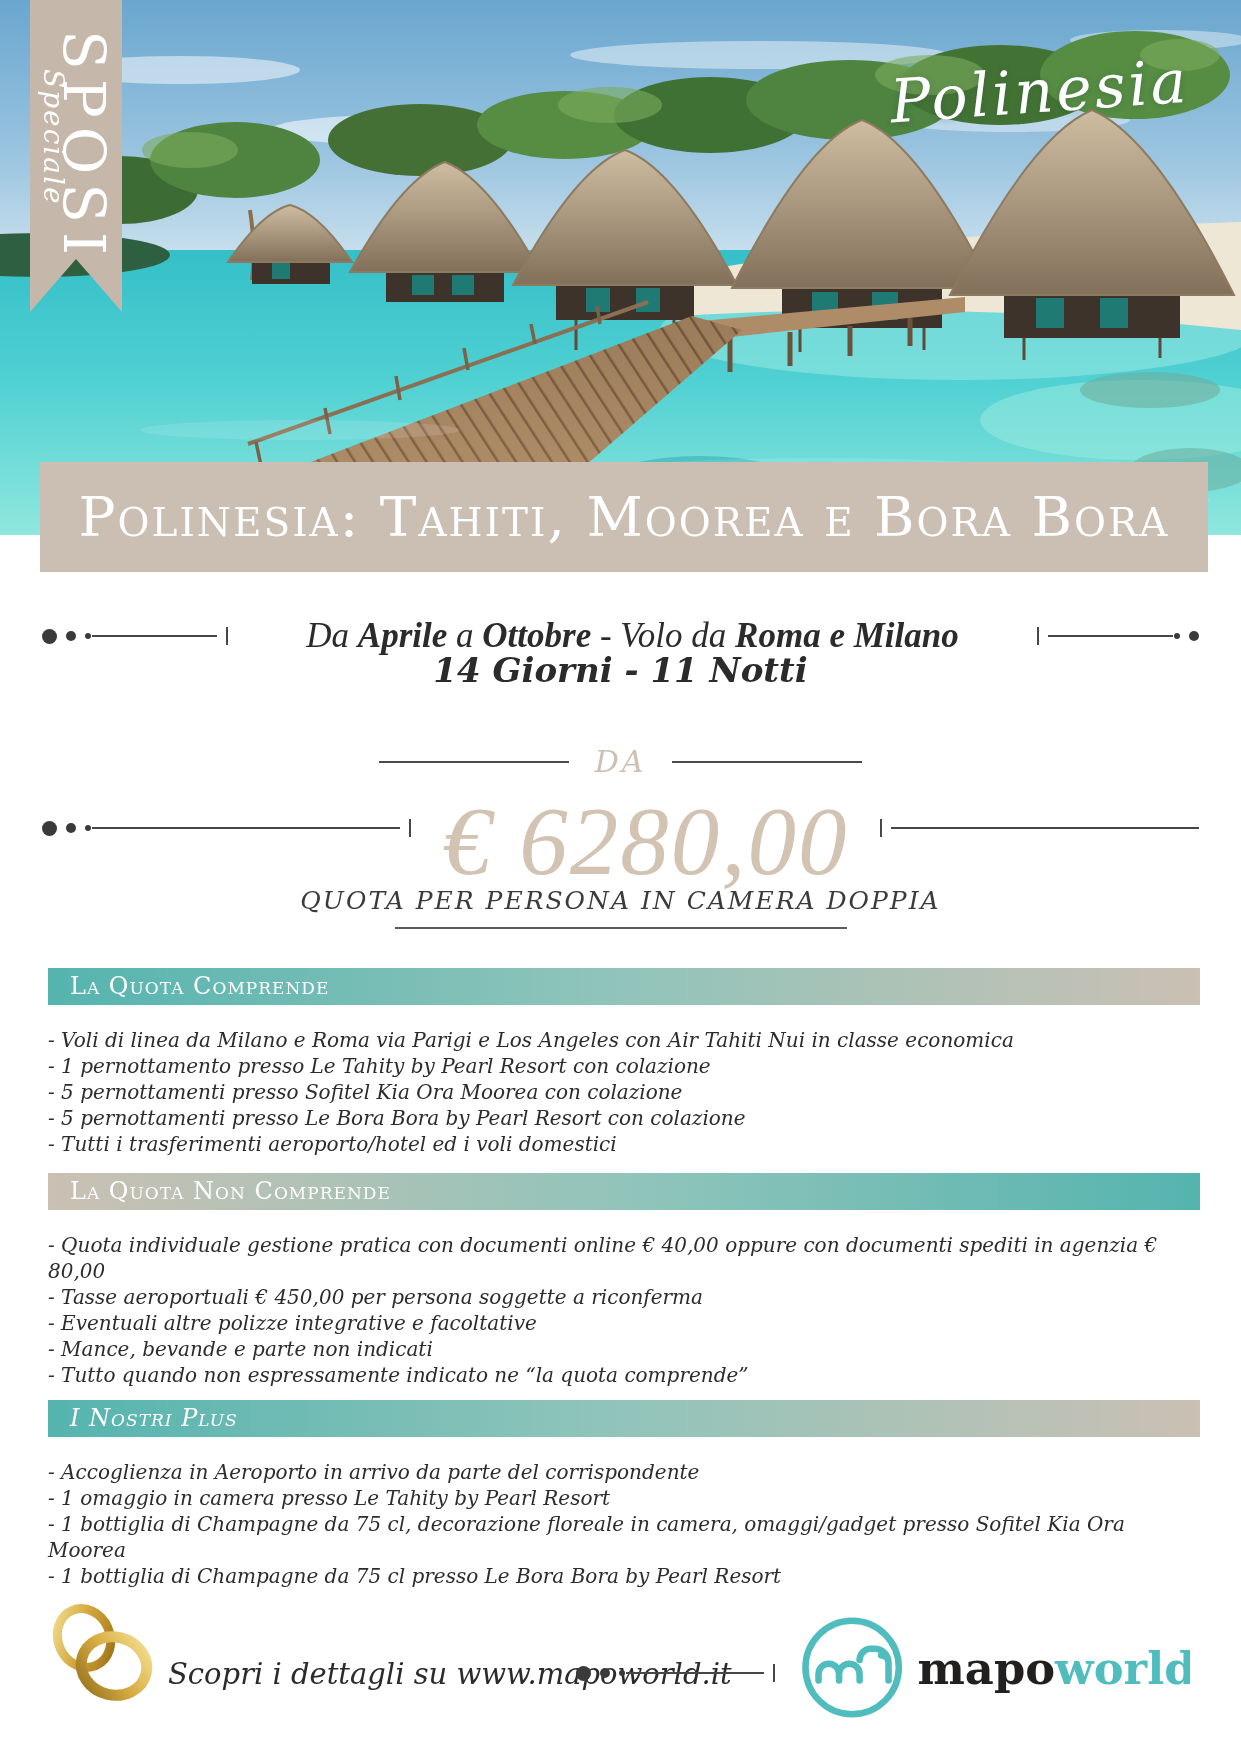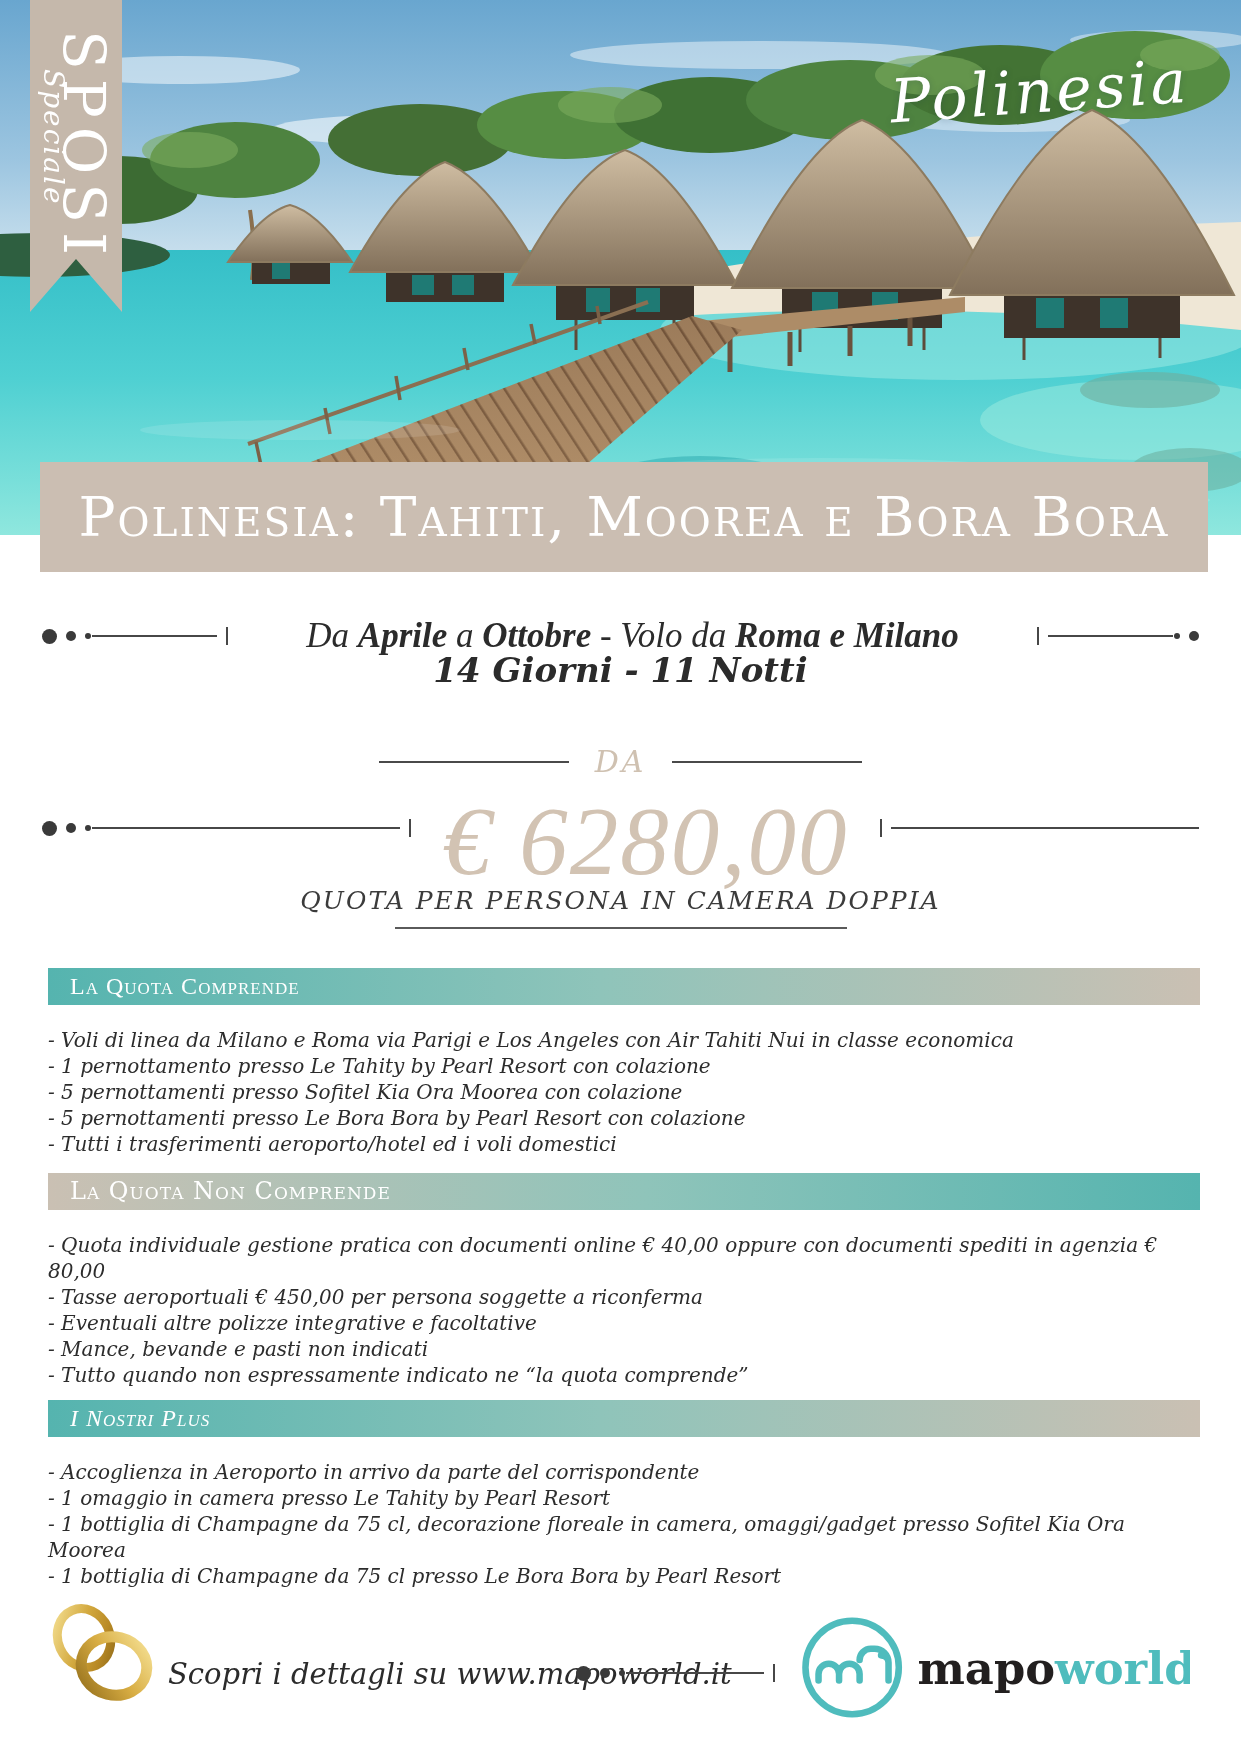--- a/index.html
+++ b/index.html
@@ -57,21 +57,21 @@
     letter-spacing:2px;line-height:1;padding-top:26px;white-space:nowrap;}
   .price-note{position:absolute;top:886px;left:0;width:100%;text-align:center;
     font-style:italic;font-size:25px;letter-spacing:2px;color:#3b3b3b;}
   .note-rule{position:absolute;top:927px;left:395px;width:452px;height:2px;background:#5a5a5a;}
 
   
   .section{position:absolute;left:48px;width:1152px;}
   .sec1{top:968px;} .sec2{top:1173px;} .sec3{top:1400px;}
   .band{height:37px;line-height:37px;padding-left:22px;color:#fff;
     font-variant:small-caps;font-size:24px;letter-spacing:1px;}
-  .band.ltr{background:linear-gradient(90deg,#55b4af 0%,#8fc4ba 48%,#cac0b3 100%);font-family:Liberation Serif, serif;}
+  .band.ltr{background:linear-gradient(90deg,#55b4af 0%,#8fc4ba 48%,#cac0b3 100%);}
   .band.rtl{background:linear-gradient(270deg,#55b4af 0%,#8fc4ba 48%,#cac0b3 100%);}
   .band.it{font-style:italic;}
   .items{list-style:none;margin:22px 0 0 0;padding:0;
     font-style:italic;font-size:20px;line-height:26px;color:#2c2c2c;}
 
   
   .rings{position:absolute;left:44px;top:1602px;}
   .cta{position:absolute;left:168px;top:1657px;font-style:italic;font-size:29px;color:#2b2b2b;white-space:nowrap;}
   .footer-deco{position:absolute;left:576px;top:1664px;}
   .footer-deco .ln{width:138px;}
@@ -270,21 +270,21 @@
       <li>- Tutti i trasferimenti aeroporto/hotel ed i voli domestici</li>
     </ul>
   </div>
 
   <div class="section sec2">
     <div class="band rtl">La Quota Non Comprende</div>
     <ul class="items">
       <li>- Quota individuale gestione pratica con documenti online € 40,00 oppure con documenti spediti in agenzia € 80,00</li>
       <li>- Tasse aeroportuali € 450,00 per persona soggette a riconferma</li>
       <li>- Eventuali altre polizze integrative e facoltative</li>
-      <li>- Mance, bevande e pasti non indicati</li>
+      <li>- Mance, bevande e parte non indicati</li>
       <li>- Tutto quando non espressamente indicato ne “la quota comprende”</li>
     </ul>
   </div>
 
   <div class="section sec3">
     <div class="band ltr it">I Nostri Plus</div>
     <ul class="items">
       <li>- Accoglienza in Aeroporto in arrivo da parte del corrispondente</li>
       <li>- 1 omaggio in camera presso Le Tahity by Pearl Resort</li>
       <li>- 1 bottiglia di Champagne da 75 cl, decorazione floreale in camera, omaggi/gadget presso Sofitel Kia Ora Moorea</li>

